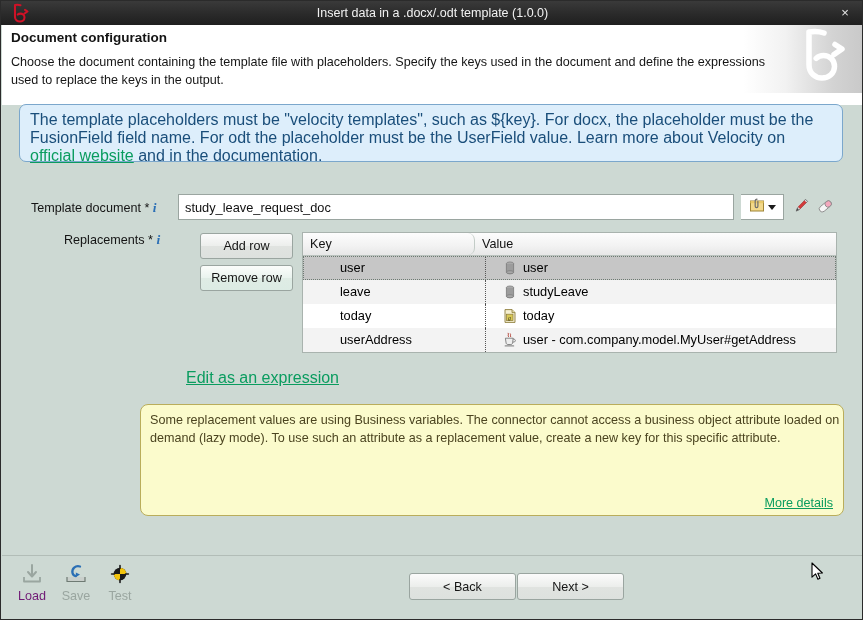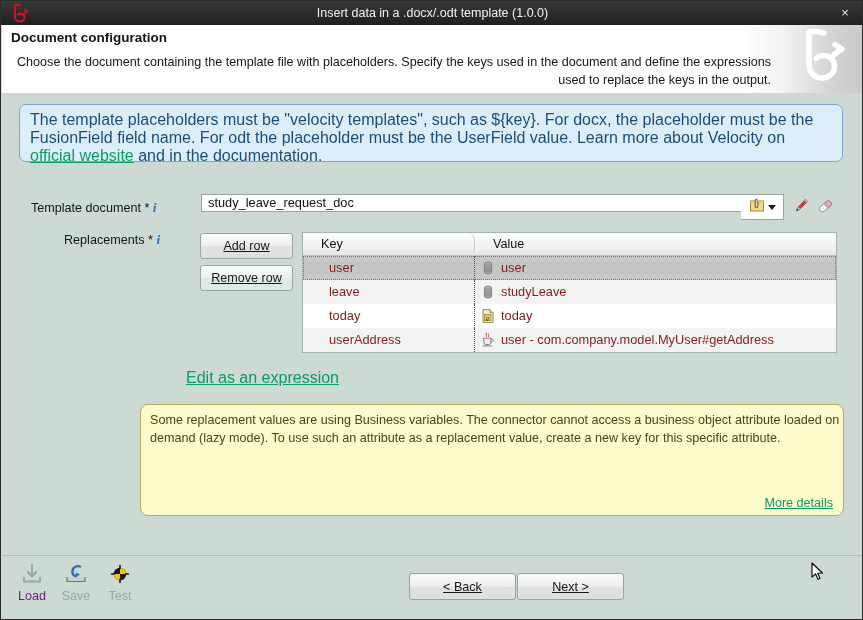--- a/index.html
+++ b/index.html
@@ -47,24 +47,23 @@
     line-height: 24px;
     text-align: center;
     color: #e8e8e8;
     font-size: 13px;
     cursor: pointer;
   }
 
   
   .header {
     position: absolute; left: 1px; top: 24px;
-    width: 861px; height: 68px;
+    width: 861px; height: 80px;
     background: #ffffff;
     overflow: hidden;
-    text-align: right;
   }
   .header .hdr-title {
     position: absolute; left: 9px; top: 5px;
     font-size: 13.5px; font-weight: bold;
     color: #141414;
   }
   .header .hdr-desc {
     position: absolute; left: 9px; top: 28px;
     width: 760px;
     font-size: 12.6px;
@@ -117,22 +116,22 @@
     font-style: italic;
     font-family: "Liberation Serif", serif;
     font-size: 13.5px;
     cursor: pointer;
   }
 
   .tmpl-label { left: 30px; top: 199px; }
   .repl-label { left: 63px; top: 231px; }
 
   .tmpl-input {
-    position: absolute; left: 200px; top: 193px;
-    width: 556px; height: 18px;
+    position: absolute; left: 177px; top: 193px;
+    width: 556px; height: 26px;
     background: #ffffff;
     border: 1px solid #9aa5a0;
     box-sizing: border-box;
     font-size: 12.8px;
     color: #111;
     padding: 0 6px;
     line-height: 24px;
     outline: none;
     font-family: "Liberation Sans", sans-serif;
   }
@@ -163,21 +162,20 @@
   .btn {
     background: linear-gradient(to bottom, #fbfbfb 0%, #eceeec 50%, #e0e3e0 51%, #dde1de 100%);
     border: 1px solid #9aa5a0;
     border-radius: 3px;
     font-size: 12.6px;
     color: #151515;
     font-family: "Liberation Sans", sans-serif;
     cursor: pointer;
     text-align: center;
     box-sizing: border-box;
-    text-decoration: underline;
   }
   .btn.focusish {
     background: linear-gradient(to bottom, #fbfdfb 0%, #e9f3ee 50%, #dfece5 51%, #dcebe4 100%);
   }
   .btn-addrow {
     position: absolute; left: 199px; top: 232px;
     width: 93px; height: 26px;
   }
   .btn-removerow {
     position: absolute; left: 199px; top: 264px;
@@ -196,21 +194,21 @@
   .thead {
     display: flex;
     height: 22px;
     background: linear-gradient(to bottom, #fdfdfd 0%, #f2f2f2 60%, #e7e7e7 100%);
     border-bottom: 1px solid #b9c2bd;
   }
   .th {
     font-size: 12.6px;
     color: #121212;
     line-height: 22px;
-    padding-left: 18px;
+    padding-left: 7px;
     box-sizing: border-box;
     overflow: hidden;
     white-space: nowrap;
     border-radius: 7px;
   }
   .th.key { width: 172px; border-right: 1px solid #c3ccc7; }
   .th.val { flex: 1; }
   .trow {
     display: flex;
     height: 24px;
@@ -219,27 +217,28 @@
   }
   .trow.odd  { background: #ffffff; }
   .trow.even { background: #f3f3f3; }
   .trow.sel {
     background: #c6c6c6;
     outline: 1px dotted #6d7a72;
     outline-offset: -1px;
   }
   .td {
     font-size: 12.8px;
-    color: #7f1d1d;
+    color: #000000;
     line-height: 24px;
     box-sizing: border-box;
     overflow: hidden;
     white-space: nowrap;
     display: flex;
     align-items: center;
+    margin-left: 11px;
   }
   .td.key { width: 172px; padding-left: 26px; border-right: 1px dotted #555; }
   .td.val { flex: 1; padding-left: 5px; gap: 5px; }
 
   
   .vicon { width: 16px; height: 16px; flex: 0 0 auto; position: relative; }
 
   
   .edit-expr {
     position: absolute; left: 185px; top: 368px;

